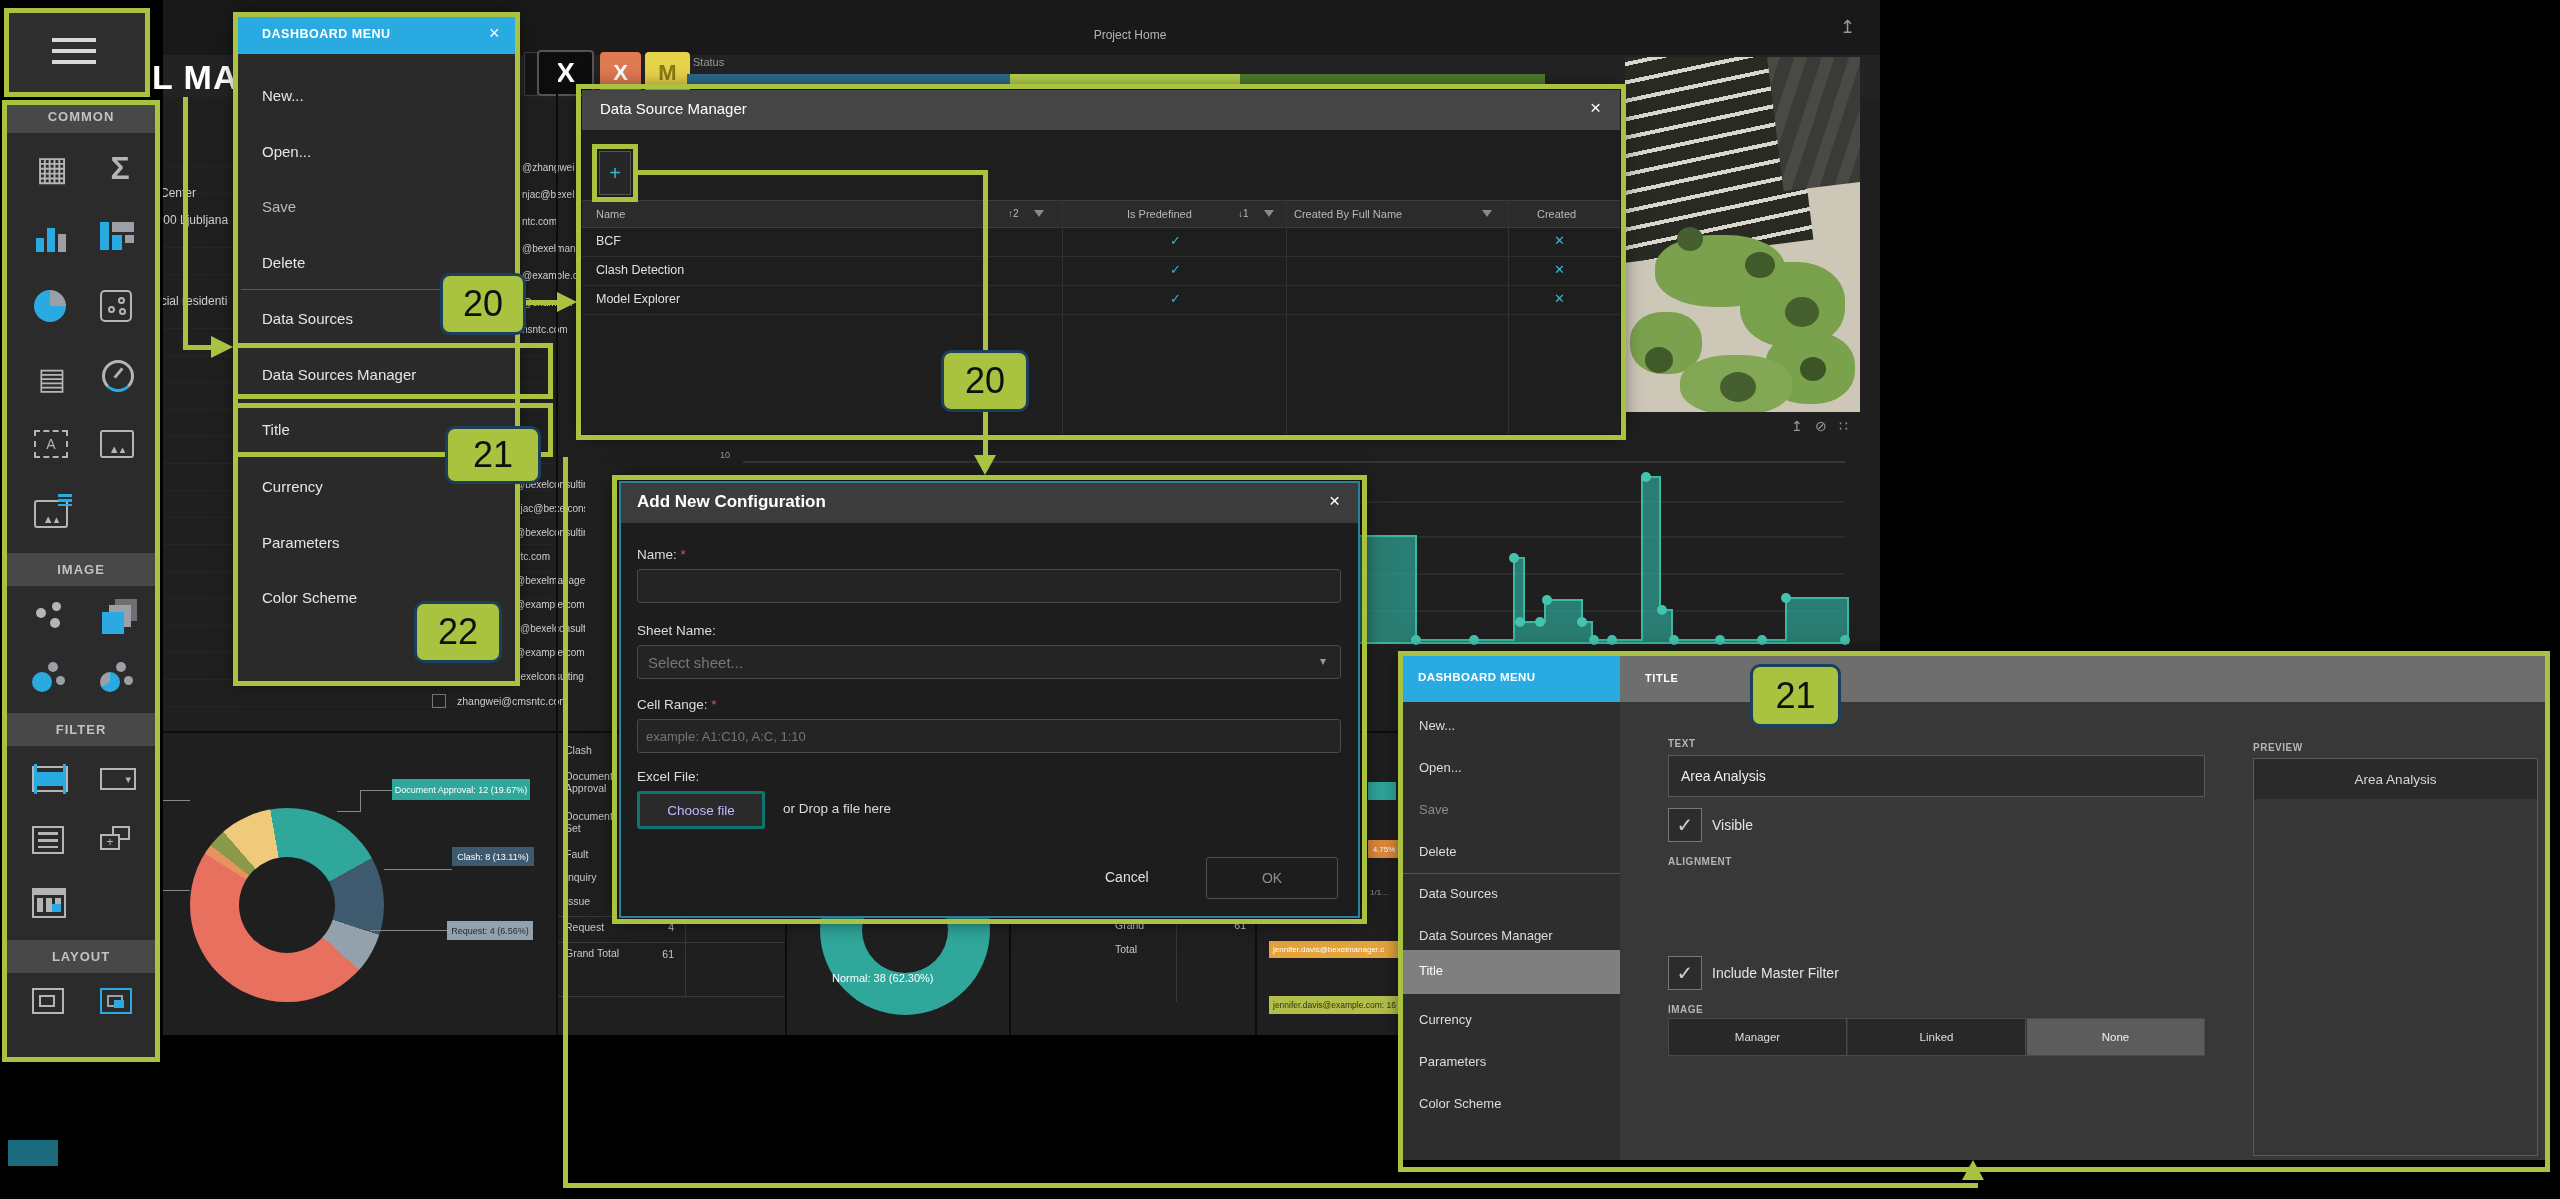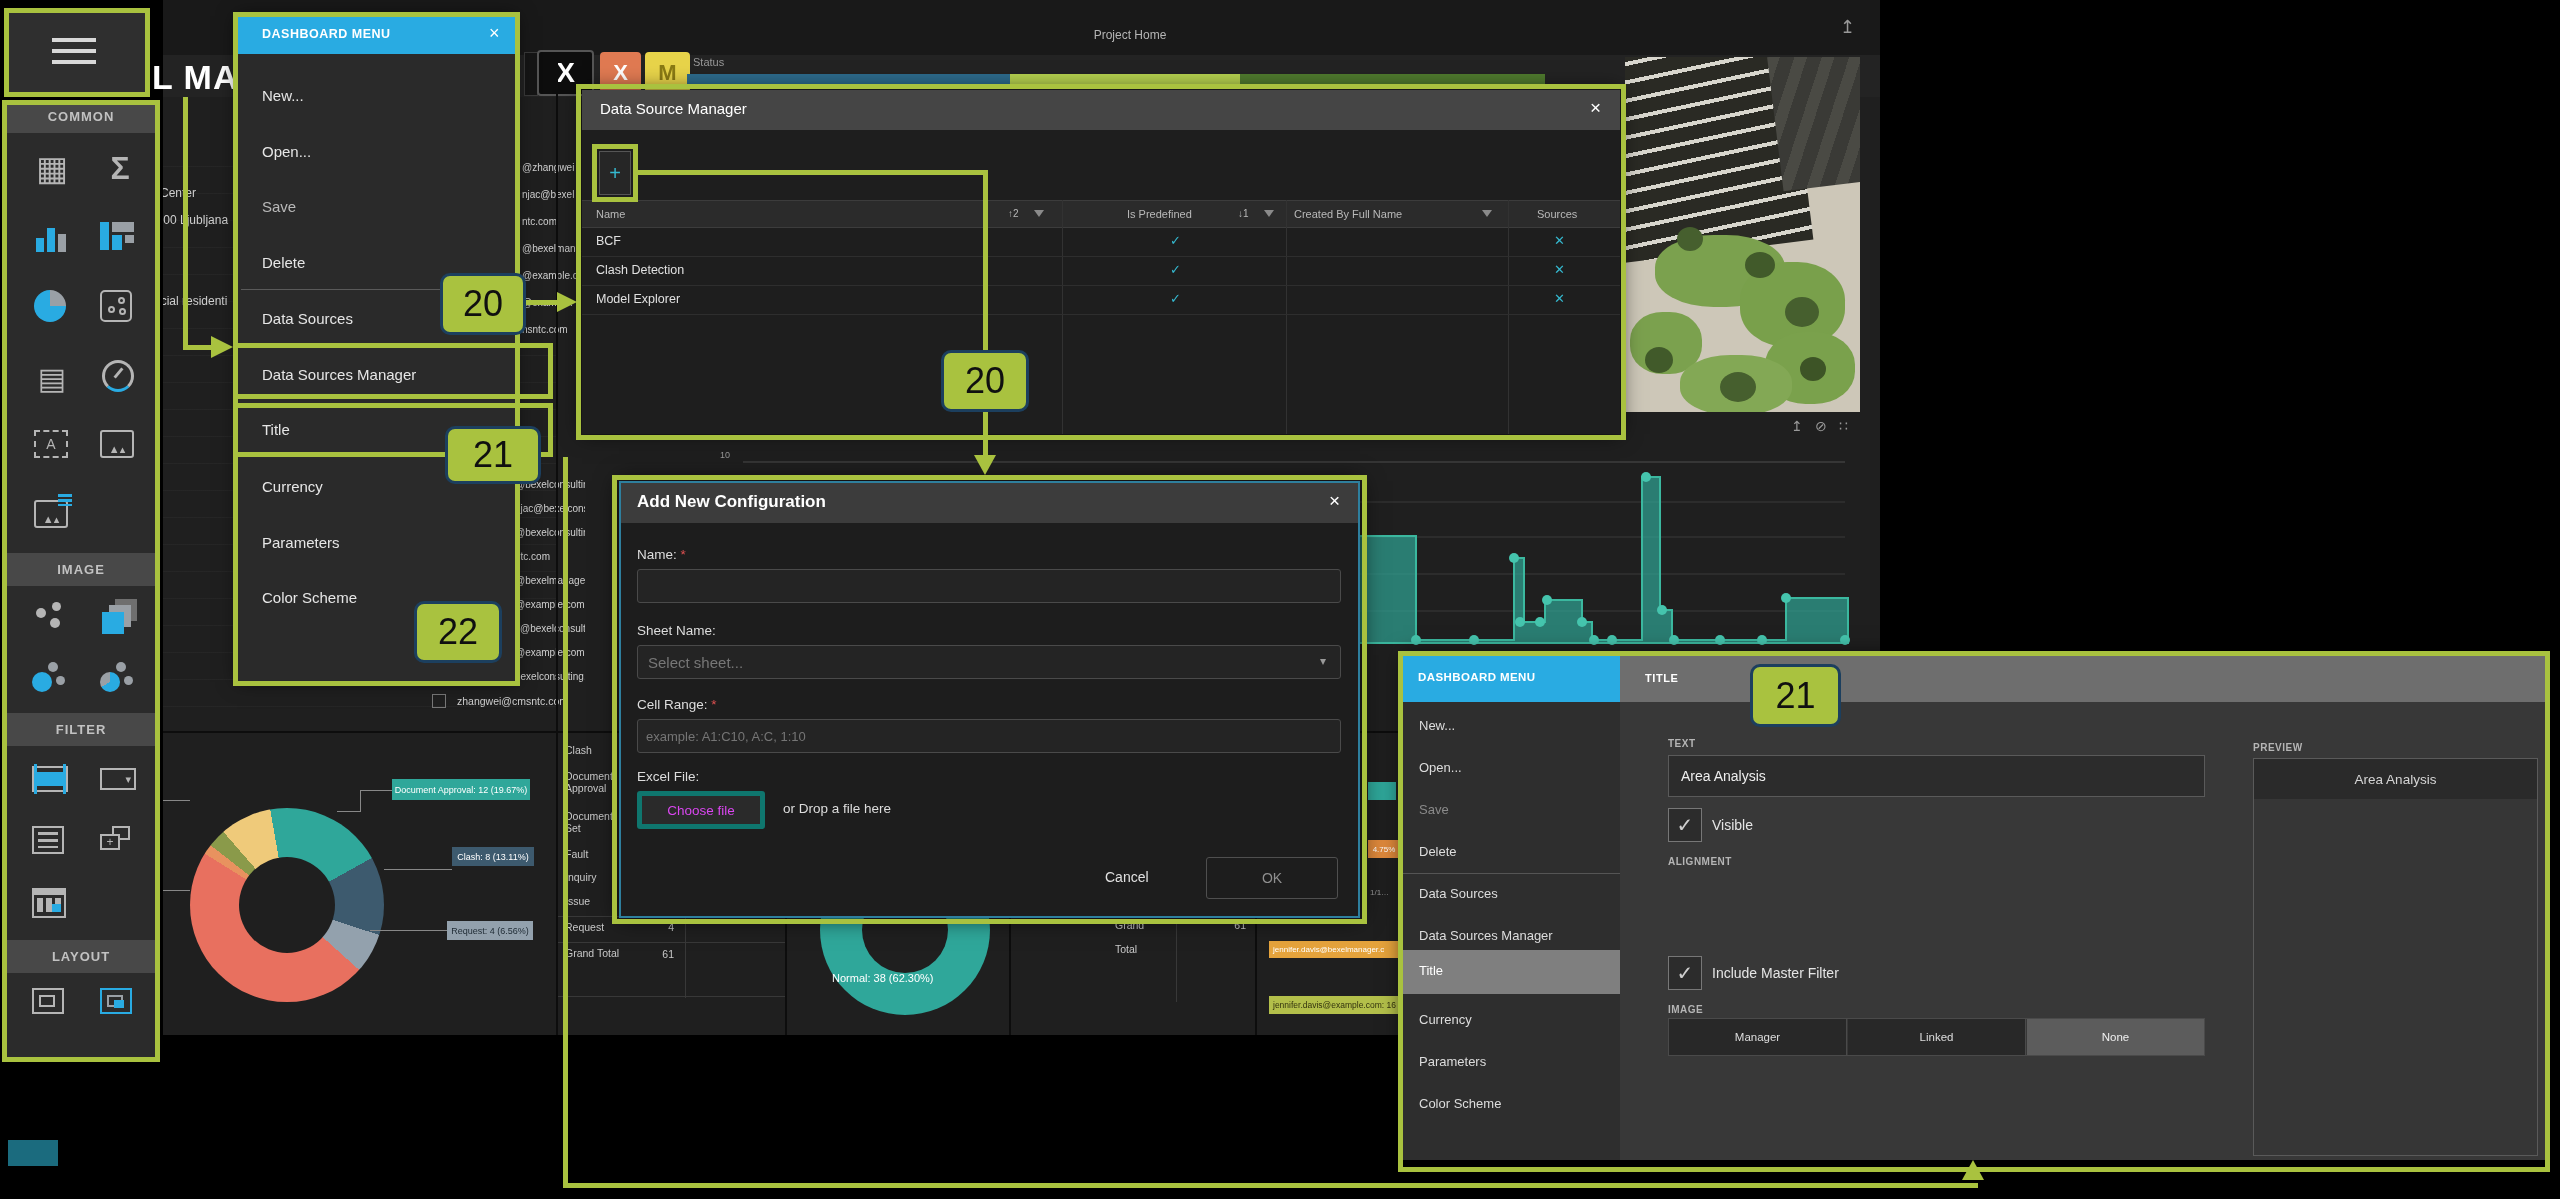--- a/index.html
+++ b/index.html
@@ -281,21 +281,21 @@
 
   <div class="a" style="left:0;top:110px;width:1038px;height:28px;background:#2b2b2b;border-top:1px solid #3c3c3c;border-bottom:1px solid #3c3c3c;">
     <span class="a th" style="left:14px;top:7px;">Name</span>
     <span class="a th" style="left:426px;top:7px;font-size:10px;">↑2</span>
     <span class="a funnel" style="left:452px;top:9px;"></span>
     <span class="a th" style="left:545px;top:7px;">Is Predefined</span>
     <span class="a th" style="left:656px;top:7px;font-size:10px;">↓1</span>
     <span class="a funnel" style="left:682px;top:9px;"></span>
     <span class="a th" style="left:712px;top:7px;">Created By Full Name</span>
     <span class="a funnel" style="left:900px;top:9px;"></span>
-    <span class="a th" style="left:955px;top:7px;">Sources</span>
+    <span class="a th" style="left:955px;top:7px;">Created</span>
   </div>
   <div class="a" style="left:480px;top:110px;width:1px;height:234px;background:#323232;"></div>
   <div class="a" style="left:704px;top:110px;width:1px;height:234px;background:#323232;"></div>
   <div class="a" style="left:926px;top:110px;width:1px;height:234px;background:#323232;"></div>
 
   <div class="a" style="left:0;top:138px;width:1038px;height:29px;border-bottom:1px solid #2e2e2e;">
     <span class="a td" style="left:14px;top:6px;">BCF</span>
     <span class="a" style="left:588px;top:5px;color:#35b9d0;font-size:13px;">✓</span>
     <span class="a" style="left:972px;top:5px;color:#35b9d0;font-size:13px;cursor:pointer;">✕</span>
   </div>
@@ -319,21 +319,21 @@
   <div class="a" style="left:16px;top:64px;font-size:13.5px;color:#ddd;"><span>Name:</span> <span style="color:#e05050;">*</span></div>
   <input class="a" style="left: 16px; top: 86px; width: 704px; height: 34px; background: rgb(36, 36, 36); border: 1px solid rgb(74, 74, 74); border-radius: 3px; color: rgb(221, 221, 221); padding: 0px 8px; font-size: 13px; font-family: &quot;Liberation Sans&quot;, sans-serif;" value="">
   <div class="a" style="left:16px;top:140px;font-size:13.5px;color:#ddd;">Sheet Name:</div>
   <div class="a" style="left:16px;top:162px;width:704px;height:34px;background:#242424;border:1px solid #4a4a4a;border-radius:3px;cursor:pointer;">
     <span class="a" style="left:10px;top:8px;font-size:15px;color:#777;">Select sheet...</span>
     <span class="a" style="left:682px;top:8px;font-size:12px;color:#999;">▾</span>
   </div>
   <div class="a" style="left:16px;top:214px;font-size:13.5px;color:#ddd;"><span>Cell Range:</span> <span style="color:#e05050;">*</span></div>
   <input class="a" style="left: 16px; top: 236px; width: 704px; height: 34px; background: rgb(36, 36, 36); border: 1px solid rgb(74, 74, 74); border-radius: 3px; color: rgb(221, 221, 221); padding: 0px 8px; font-size: 13px; font-family: &quot;Liberation Sans&quot;, sans-serif;" placeholder="example: A1:C10, A:C, 1:10">
   <div class="a" style="left:16px;top:286px;font-size:13.5px;color:#ddd;">Excel File:</div>
-  <div class="a" style="left:16px;top:308px;width:128px;height:38px;background:#2a2a2a;border:5px solid #0f766e;border-radius:3px;color:#d946ef;font-size:13.5px;display:flex;align-items:center;justify-content:center;cursor:pointer;">Choose file</div>
+  <div class="a" style="left:16px;top:308px;width:128px;height:38px;background:#2a2a2a;border:3px solid #0f766e;border-radius:3px;color:#c4b5fd;font-size:13.5px;display:flex;align-items:center;justify-content:center;cursor:pointer;">Choose file</div>
   <div class="a" style="left:162px;top:318px;font-size:13.5px;color:#ddd;">or Drop a file here</div>
   <div class="a" style="left:484px;top:386px;font-size:14px;color:#e0e0e0;cursor:pointer;">Cancel</div>
   <div class="a" style="left:585px;top:374px;width:132px;height:42px;border:1px solid #4f4f4f;border-radius:3px;color:#8f8f8f;font-size:14px;display:flex;align-items:center;justify-content:center;cursor:pointer;">OK</div>
 </div>
 
 <div class="a" style="left:1403px;top:655px;width:1142px;height:505px;background:#383838;z-index:30;box-shadow:0 0 20px rgba(0,0,0,.7);">
 
   <div class="a" style="left:0;top:0;width:217px;height:505px;background:#2e2e2e;"></div>
   <div class="a" style="left:0;top:0;width:217px;height:47px;background:#29abe2;">
     <span class="a" style="left:15px;top:16px;font-size:11.5px;font-weight:bold;color:#fff;letter-spacing:.4px;">DASHBOARD MENU</span>

